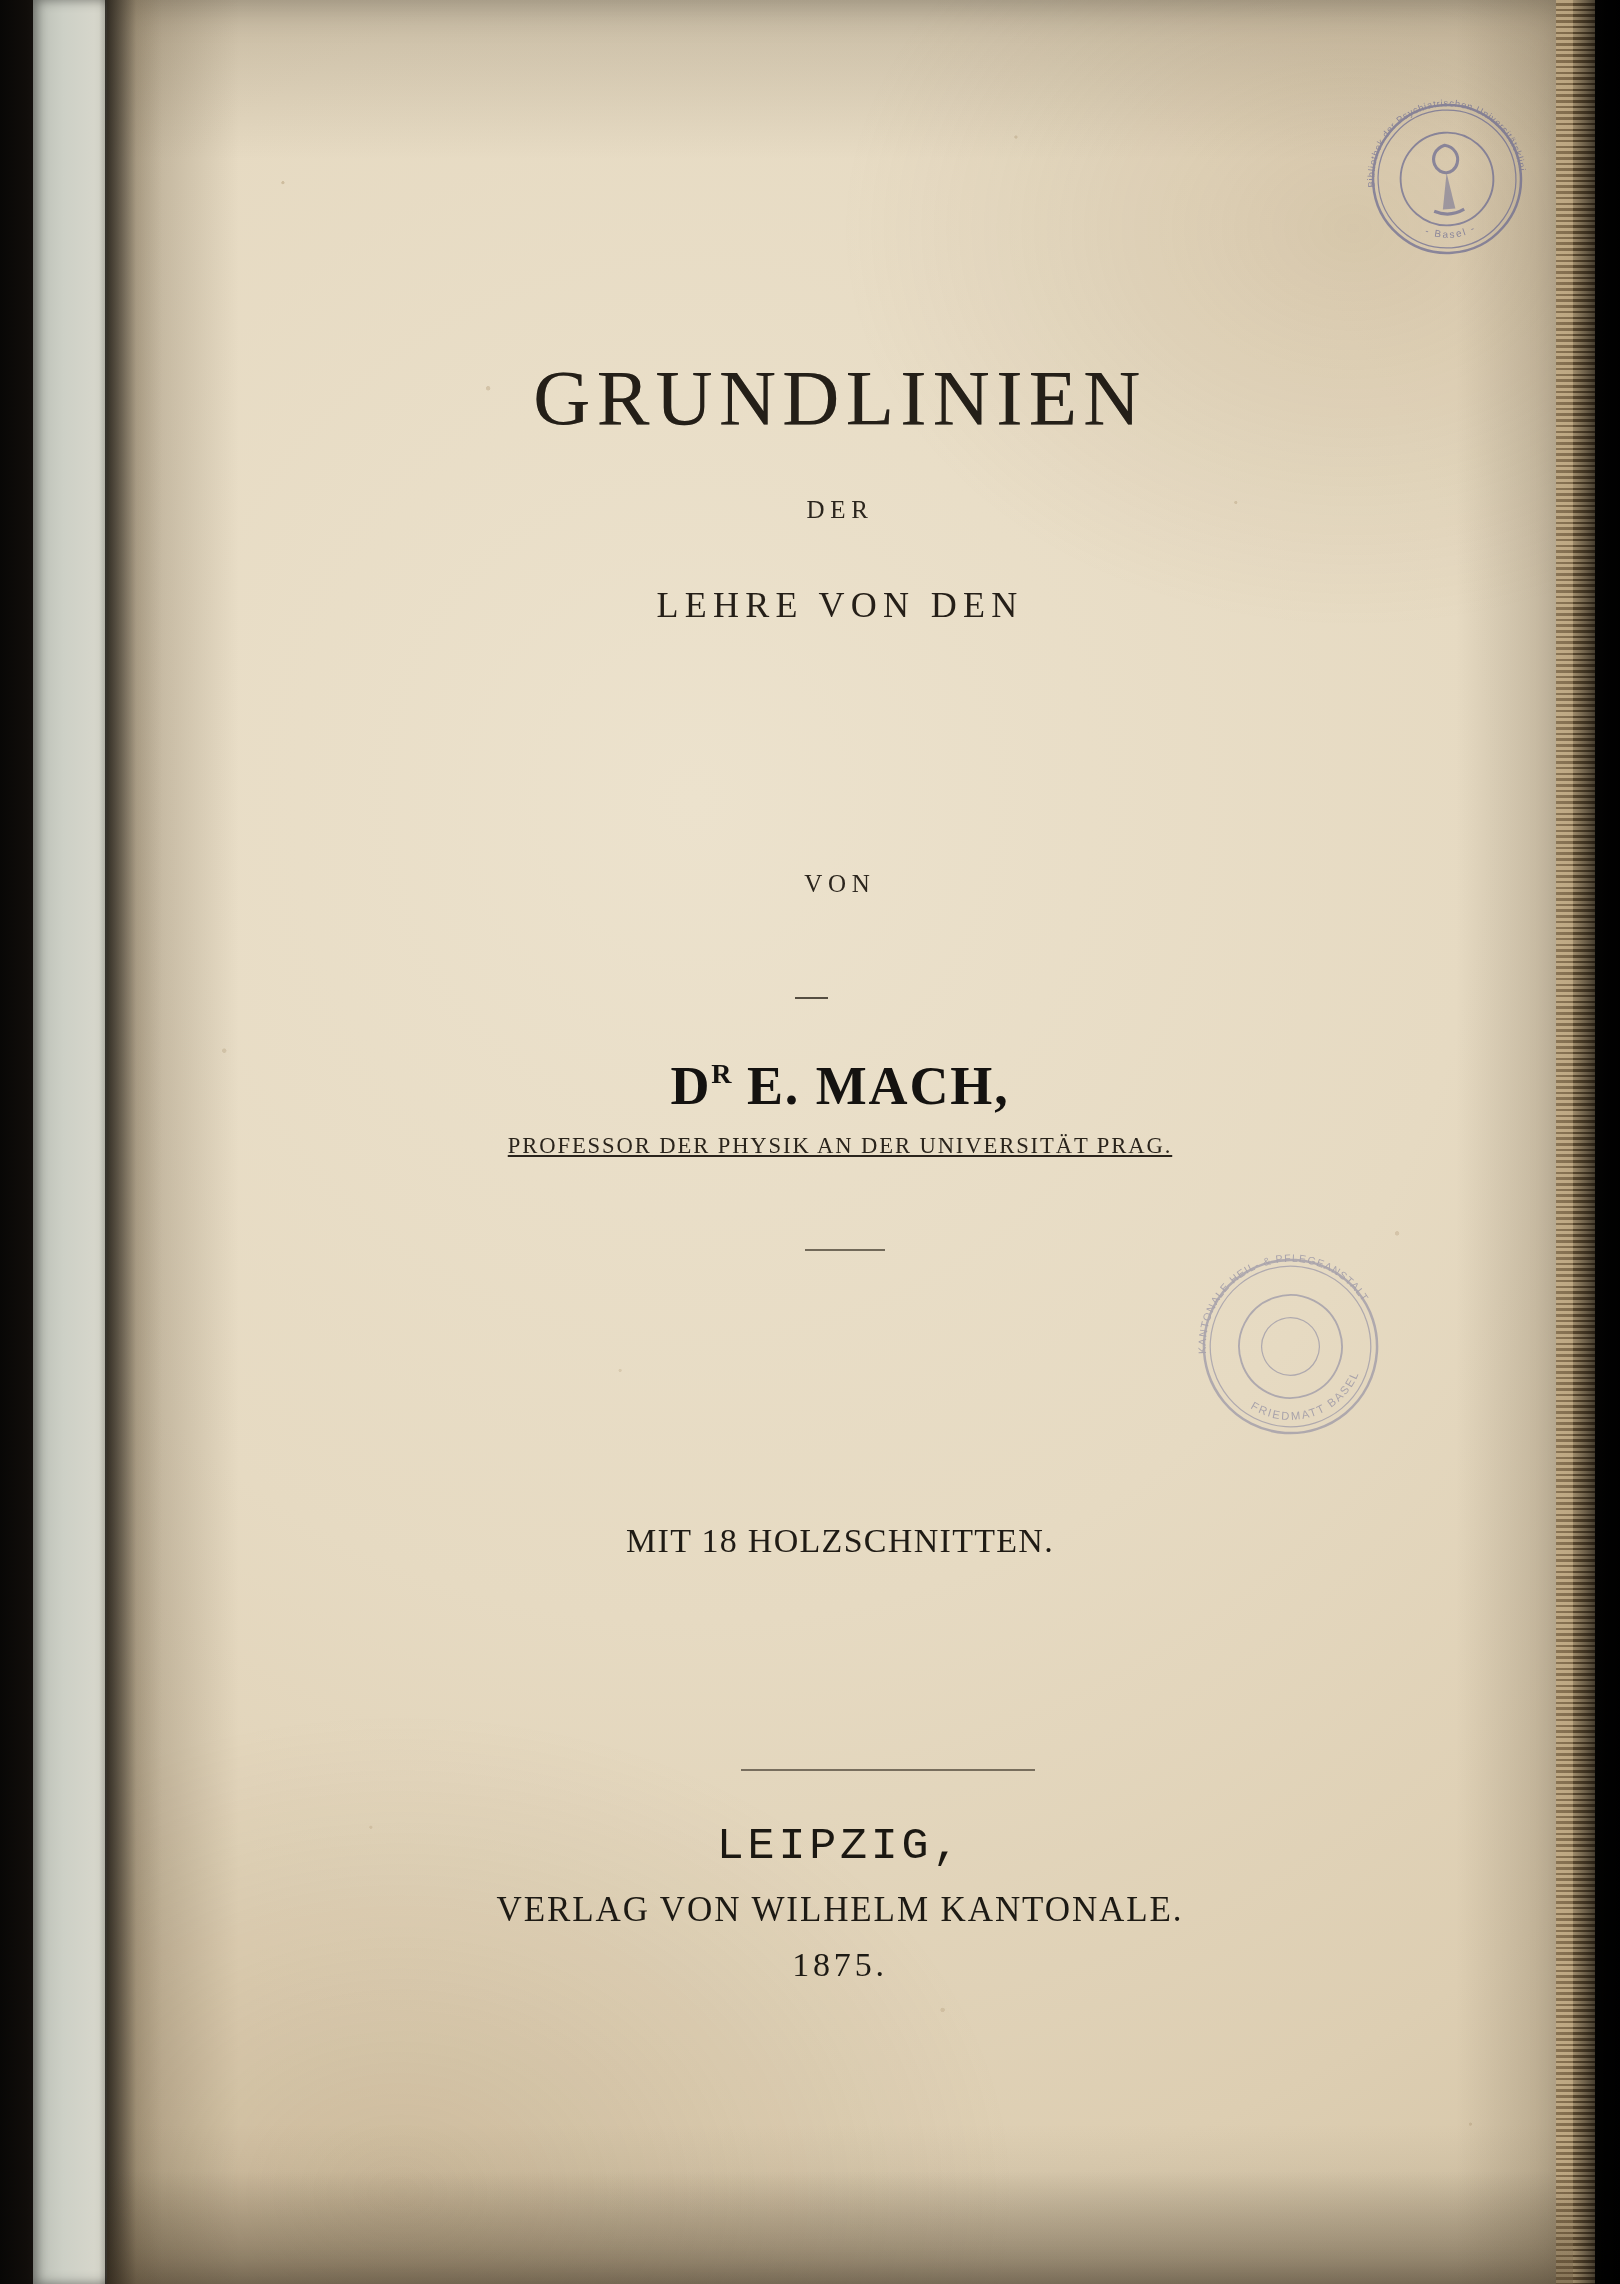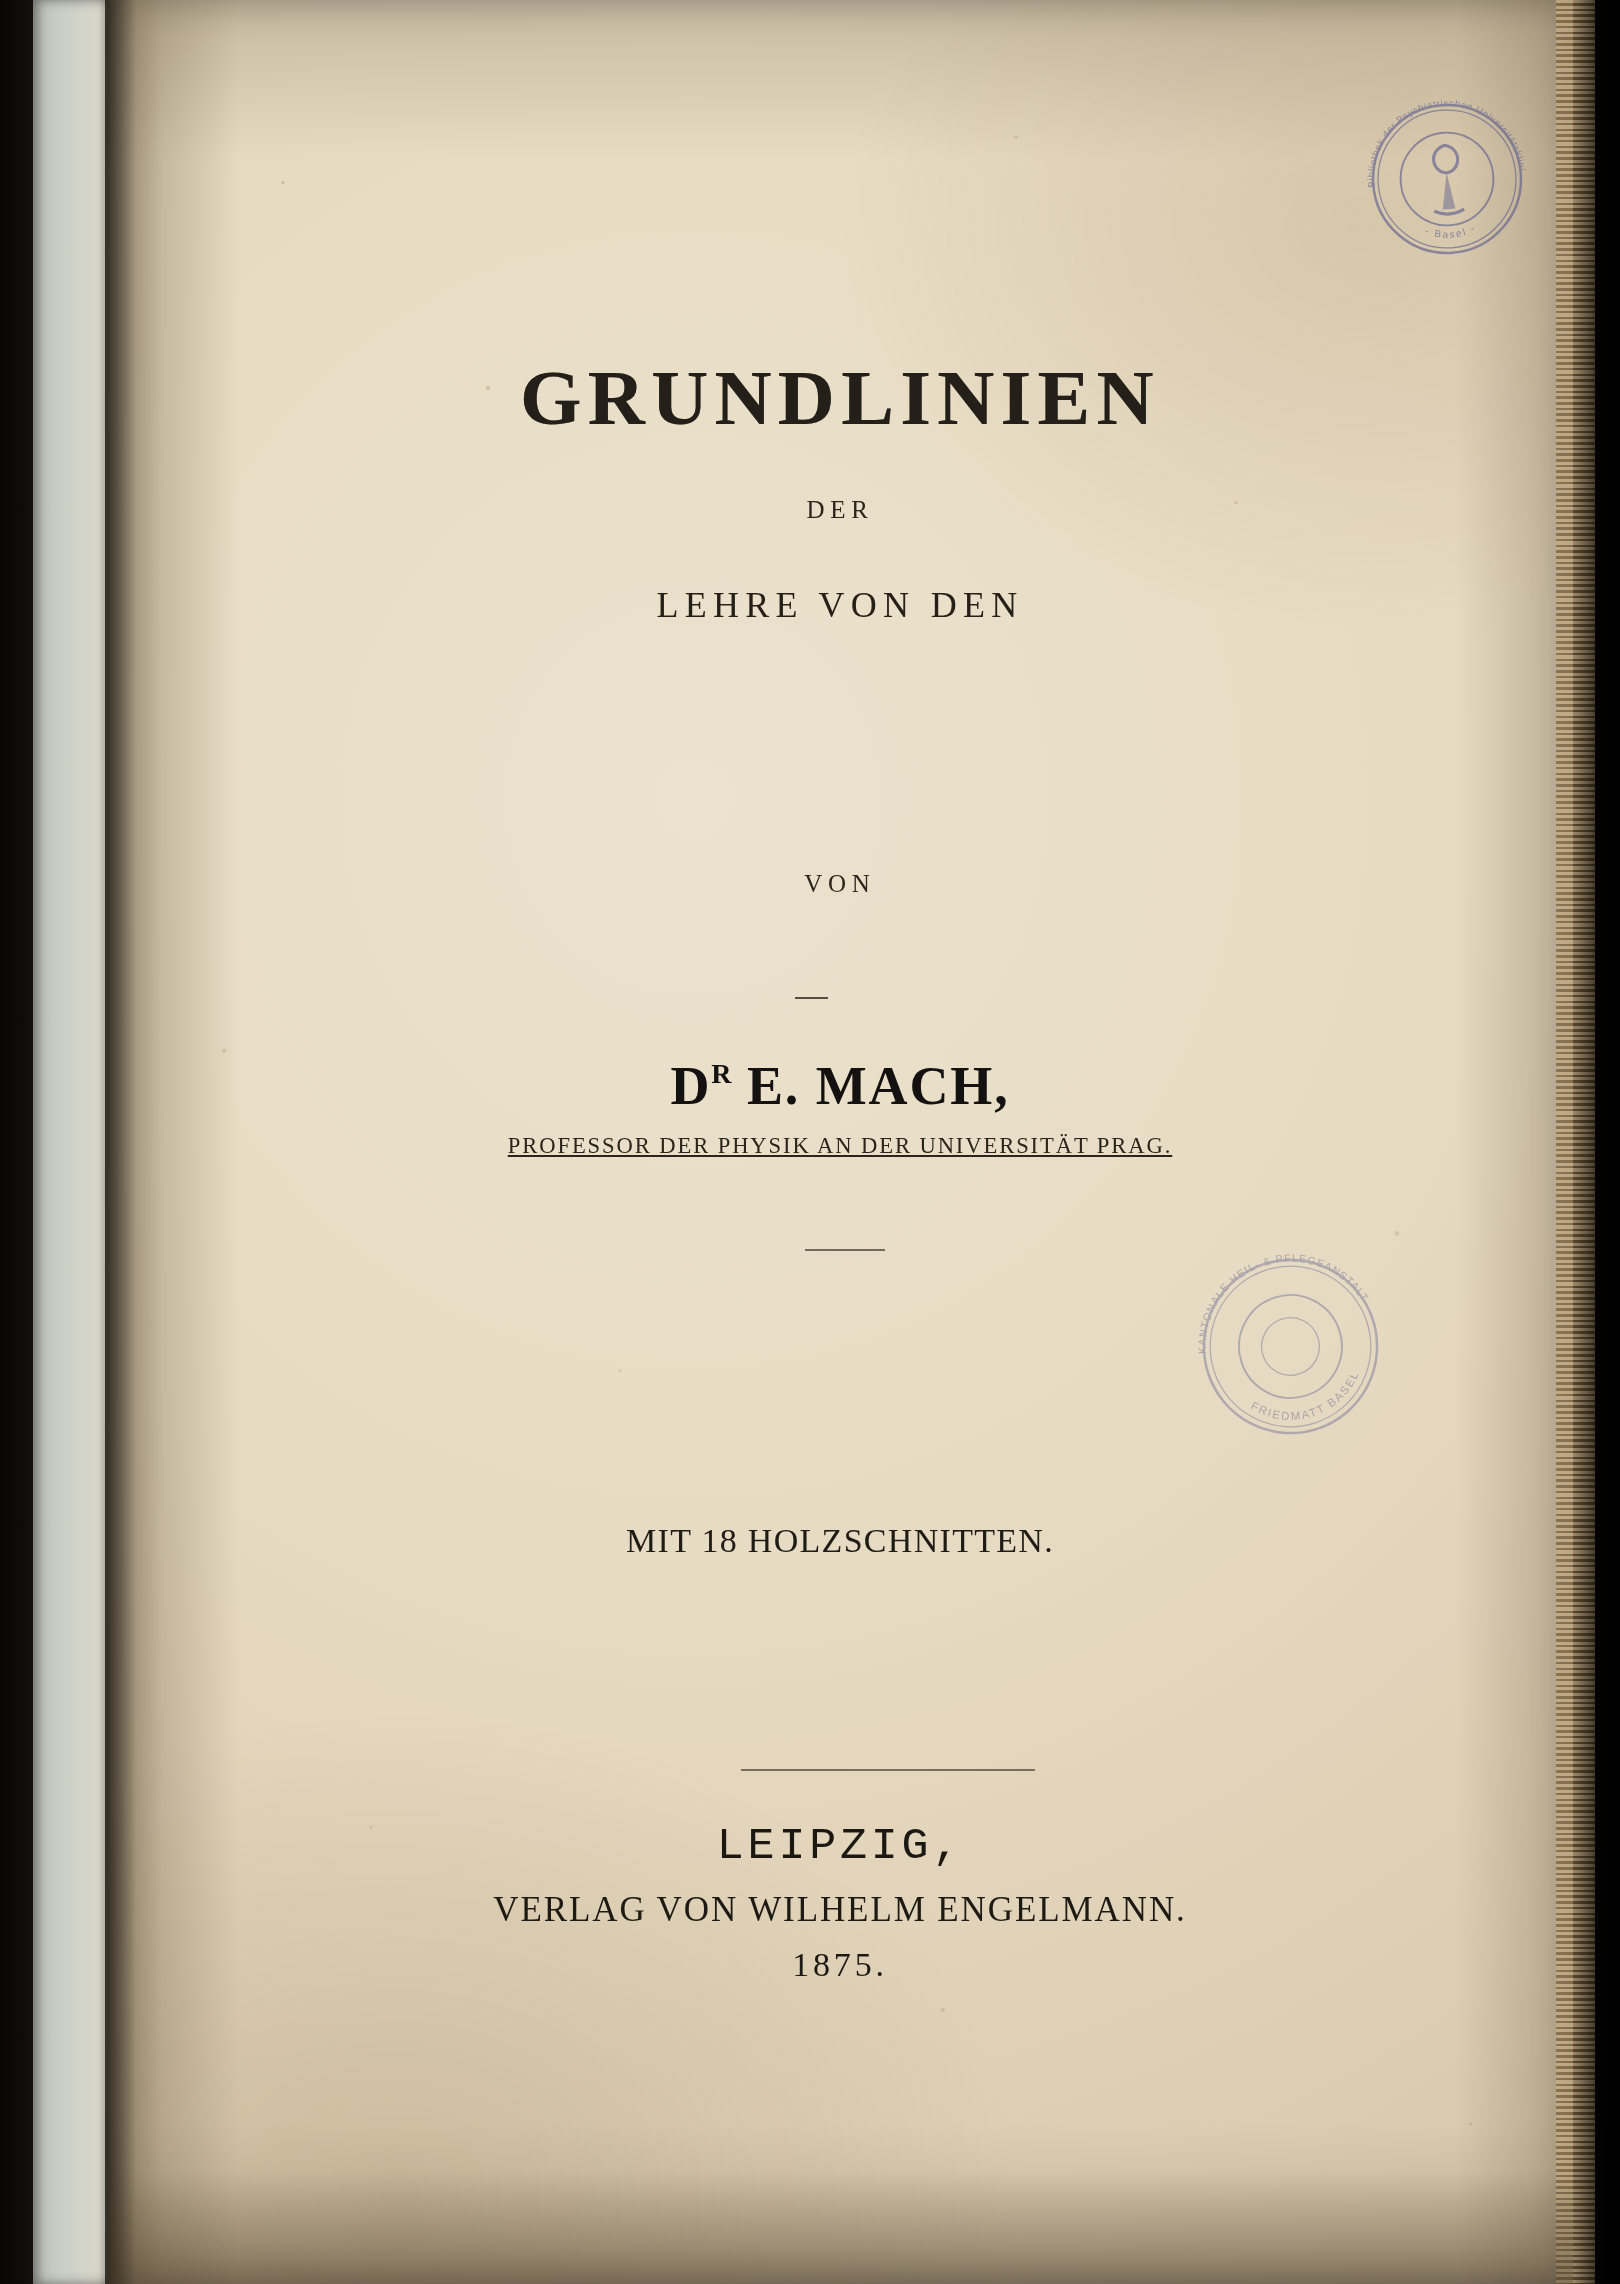--- a/index.html
+++ b/index.html
@@ -130,21 +130,21 @@
     width: 100%;
     text-align: center;
     color: #1d1a15;
     white-space: nowrap;
   }
 
   .t-grundlinien {
     top: 353px;
     font-size: 79px;
     letter-spacing: 6.3px;
-    font-weight: 700;
+    font-weight: 400;
     color: #241f18;
     text-shadow: 0 0 0.6px rgba(35,30,22,0.5);
     text-align: center;
   }
   .t-der {
     top: 496px;
     font-size: 25px;
     letter-spacing: 5.7px;
     color: #2b251d;
   }
@@ -308,21 +308,21 @@
       <div class="tline t-prof">PROFESSOR DER PHYSIK AN DER UNIVERSITÄT PRAG.</div>
 
       <div class="rule-mid"></div>
 
       <div class="tline t-holz">MIT 18 HOLZSCHNITTEN.</div>
 
       <div class="rule-low"></div>
 
       <div class="tline t-leipzig">LEIPZIG,</div>
 
-      <div class="tline t-verlag">VERLAG VON WILHELM ENGELMANN.</div>
+      <div class="tline t-verlag">VERLAG VON WILHELM KANTONALE.</div>
 
       <div class="tline t-year">1875.</div>
 
     </div>
 
     <div class="stamp stamp-top">
       <svg viewBox="0 0 300 300" width="188" height="188" aria-hidden="true">
         <defs>
           <path id="arcTop" d="M 34,150 A 116,116 0 0 1 266,150"></path>
           <path id="arcBottom" d="M 56,150 A 94,94 0 0 0 244,150"></path>

